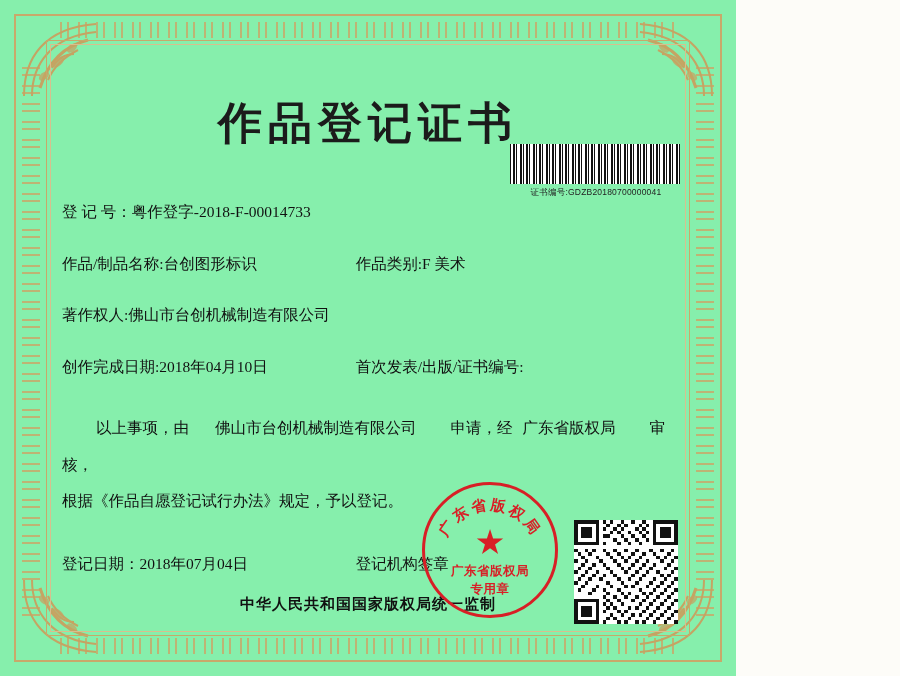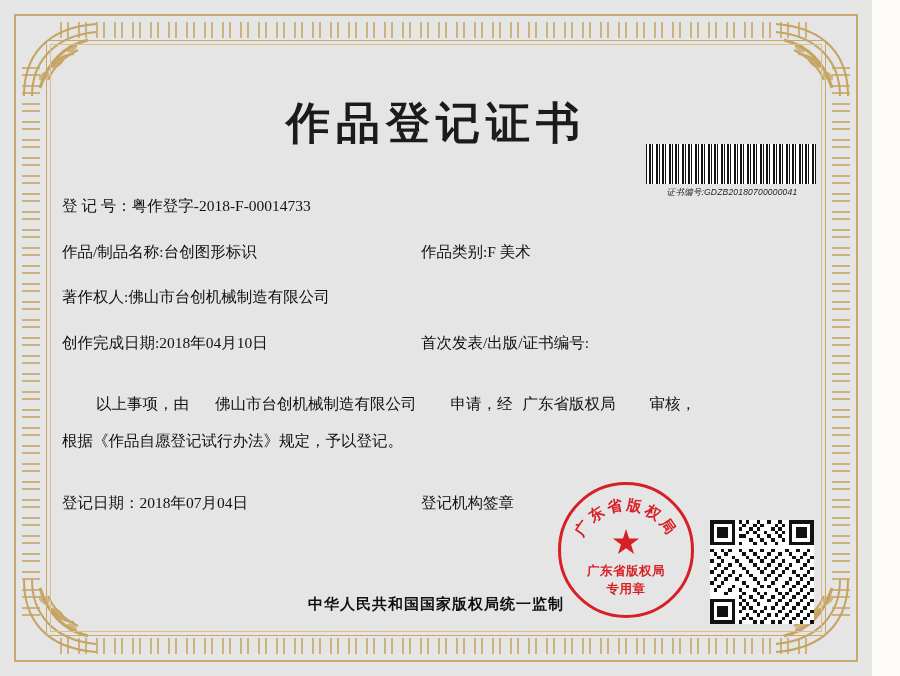--- a/index.html
+++ b/index.html
@@ -4,22 +4,22 @@
 <style>
   html,body{margin:0;padding:0;}
   body{
     width:900px;height:676px;
     background:#fdfcf8;
     font-family:"Liberation Serif","DejaVu Serif",serif;
     overflow:hidden;
   }
   .page{
     position:relative;
-    width:872px;height:676px;
-    background:#e5e5e5;
+    width:736px;height:676px;
+    background:#86efac;
   }
 
   
   .border-outer{
     position:absolute;
     left:14px;top:14px;right:14px;bottom:14px;
     border:2px solid #c8a96a;
   }
   .border-inner{
     position:absolute;
@@ -101,34 +101,33 @@
         #111 3px 5px, #fff 5px 6px,
         #111 6px 7px, #fff 7px 10px,
         #111 10px 12px, #fff 12px 13px);
   }
   .barcode-no{
     font-size:8.5px;
     color:#222;
     margin-top:3px;
     font-family:"Liberation Sans",sans-serif;
     letter-spacing:.2px;
-    font-style:italic;
   }
 
   .fields{
     margin-top:44px;
     font-size:15.5px;
     color:#111;
     line-height:1.2;
   }
   .row{
     display:flex;
     margin-bottom:27px;
   }
-  .col{flex:0 0 48%;}
+  .col{flex:0 0 48%;margin-top:6px;}
   .col.wide{flex:1 1 auto;}
   .lbl{white-space:pre;}
   .val{}
 
   .para{
     margin-top:34px;
     font-size:15.5px;
     color:#111;
     line-height:2.35;
   }

